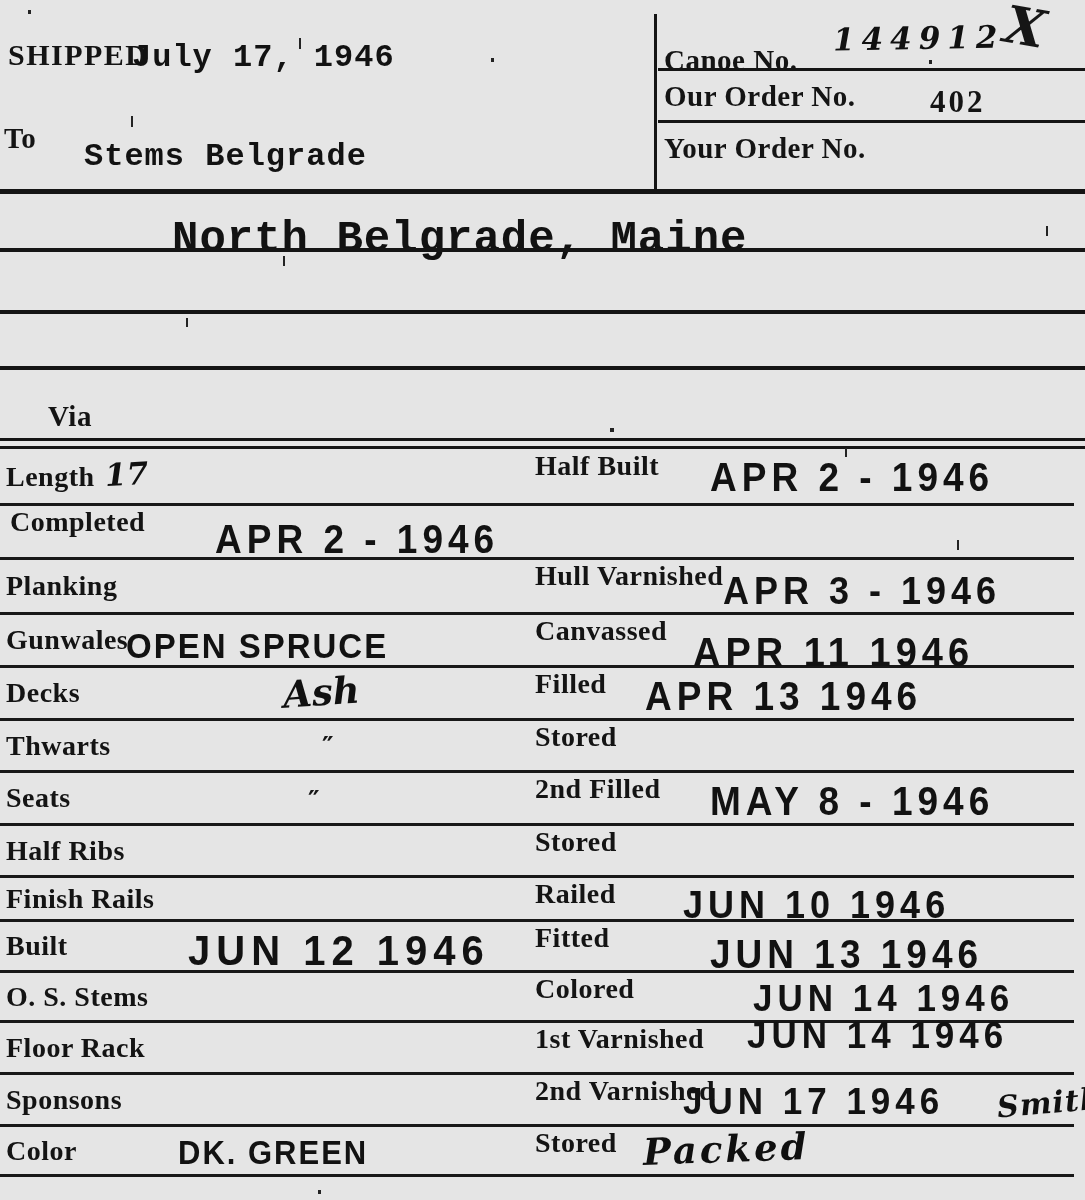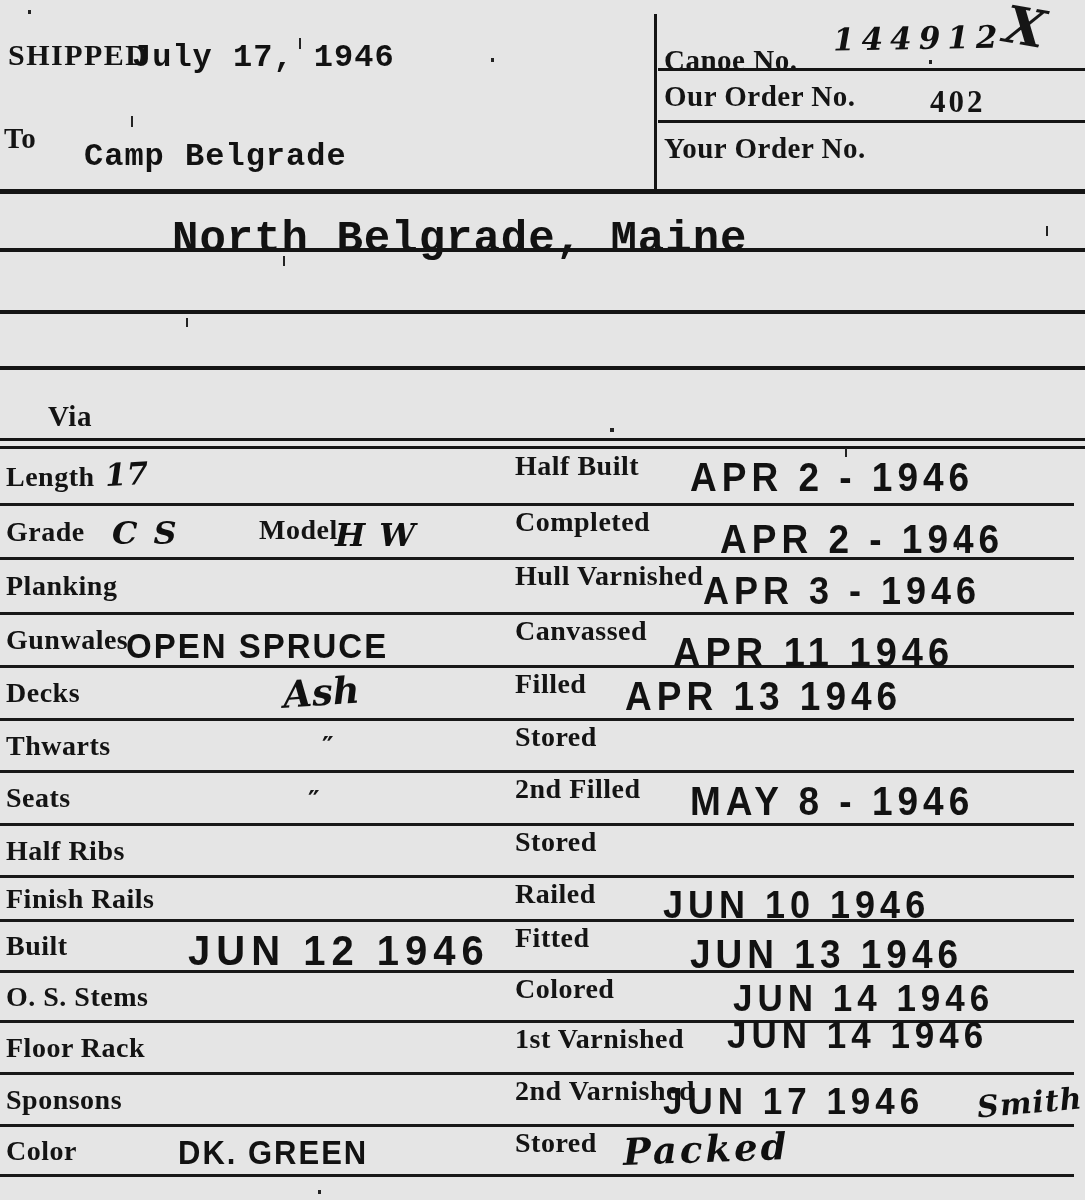--- a/index.html
+++ b/index.html
@@ -9,40 +9,40 @@
   .flabel{font-family:"Liberation Serif",serif;font-weight:700;font-size:28px;letter-spacing:.5px;white-space:nowrap;color:#141414;}
   .typed{font-family:"Liberation Mono",monospace;font-weight:700;font-size:31px;letter-spacing:1px;white-space:nowrap;color:#121212;}
   .stamp{font-family:"Liberation Sans",sans-serif;font-weight:700;letter-spacing:5px;white-space:nowrap;color:#121212;transform:scaleY(1.08);transform-origin:left center;}
   .hand{font-family:"DejaVu Serif",serif;font-style:italic;font-weight:600;white-space:nowrap;color:#101010;}
   .abs{position:absolute;}
   
   .hline{position:absolute;left:0;width:1085px;background:#151515;}
   .vline{position:absolute;background:#151515;}
   
   .table{position:absolute;left:0;top:450px;width:1085px;}
-  .row{display:flex;width:1074px;border-bottom:3px solid #181818;box-sizing:border-box;}
+  .row{display:flex;width:1074px;border-bottom:3px solid #181818;box-sizing:border-box;gap:20px;}
   .cl{width:505px;position:relative;display:flex;align-items:center;}
   .cr{flex:1;position:relative;display:flex;}
   .cl .flabel{margin-left:6px;}
   .cr .flabel{margin-left:10px;}
   .val{position:absolute;}
   .ditto{font-family:"DejaVu Serif",serif;font-weight:700;font-size:26px;}
   .tick{position:absolute;background:#232323;}
   .xmark{font-family:"DejaVu Serif",serif;font-style:italic;font-weight:700;}
 </style>
 </head>
 <body>
 
 <div class="sheet">
 
   <span class="abs flabel" style="left:8px;top:38px;font-size:30px;letter-spacing:1.5px">SHIPPED</span>
   <span class="abs typed" style="left:132px;top:39px;font-size:32px">July 17, 1946</span>
 
   <span class="abs flabel" style="left:4px;top:122px;font-size:29px">To</span>
-  <span class="abs typed" style="left:84px;top:138px;font-size:32px">Camp Belgrade</span>
+  <span class="abs typed" style="left:84px;top:138px;font-size:32px">Stems Belgrade</span>
 
   <div class="vline" style="left:654px;top:14px;width:3px;height:178px"></div>
 
   <span class="abs flabel" style="left:664px;top:44px;font-size:29px">Canoe No.</span>
   <span class="abs hand" style="left:833px;top:20px;font-size:31px;letter-spacing:7px;transform:rotate(-1deg)">144912</span>
   <span class="abs xmark" style="left:1005px;top:-4px;font-size:52px;transform:rotate(10deg)">X</span>
   <div class="vline" style="left:658px;top:68px;width:427px;height:3px"></div>
 
   <span class="abs flabel" style="left:664px;top:80px;font-size:29px">Our Order No.</span>
   <span class="abs flabel" style="left:930px;top:84px;font-size:31px;letter-spacing:3px">402</span>
@@ -70,26 +70,20 @@
         <span class="flabel">Length</span>
         <span class="val hand" style="left:105px;top:6px;font-size:31px;transform:rotate(-3deg)">17</span>
       </div>
       <div class="cr">
         <span class="flabel">Half Built</span>
         <span class="val stamp" style="left:185px;top:7px;font-size:37px">APR 2 - 1946</span>
       </div>
     </div>
 
     <div class="row" style="height:54px">
-      <div class="cl">
-        <span class="flabel">Grade</span>
-        <span class="val hand" style="left:112px;top:8px;font-size:32px;letter-spacing:16px">CS</span>
-        <span class="val flabel" style="left:253px;top:8px">Model</span>
-        <span class="val hand" style="left:335px;top:10px;font-size:32px;letter-spacing:14px">HW</span>
-      </div>
       <div class="cr">
         <span class="flabel">Completed</span>
         <span class="val stamp" style="left:215px;top:13px;font-size:37px">APR 2 - 1946</span>
       </div>
     </div>
 
     <div class="row" style="height:55px">
       <div class="cl">
         <span class="flabel">Planking</span>
         <span class="val typed" style="left:180px;top:10px"></span>

